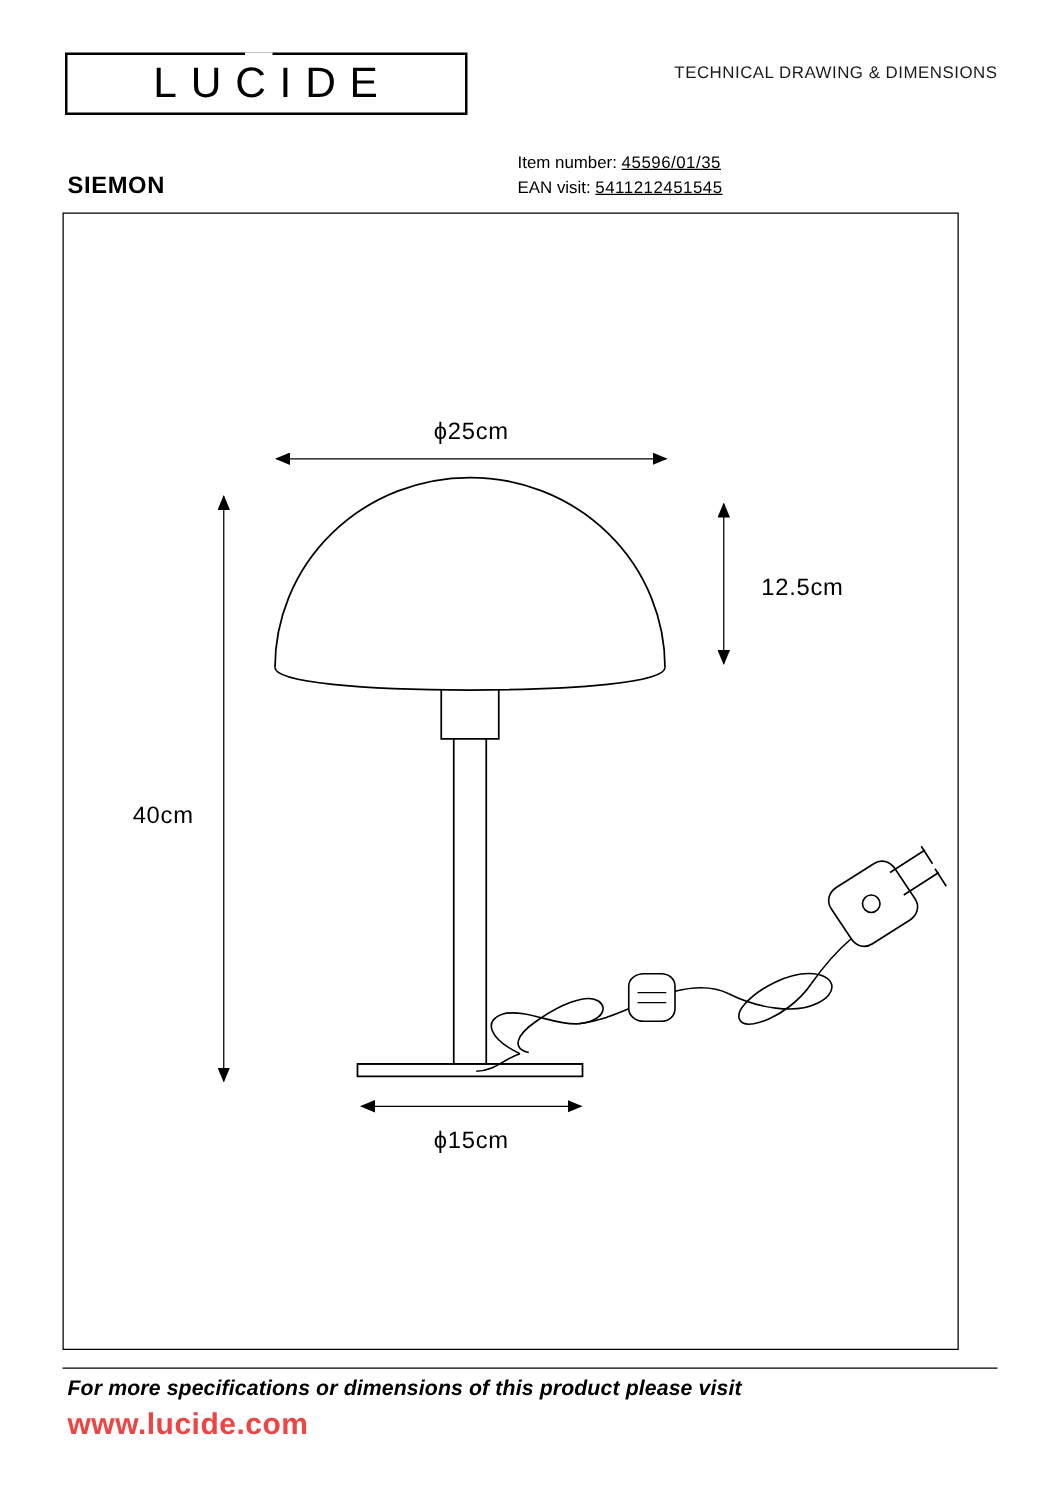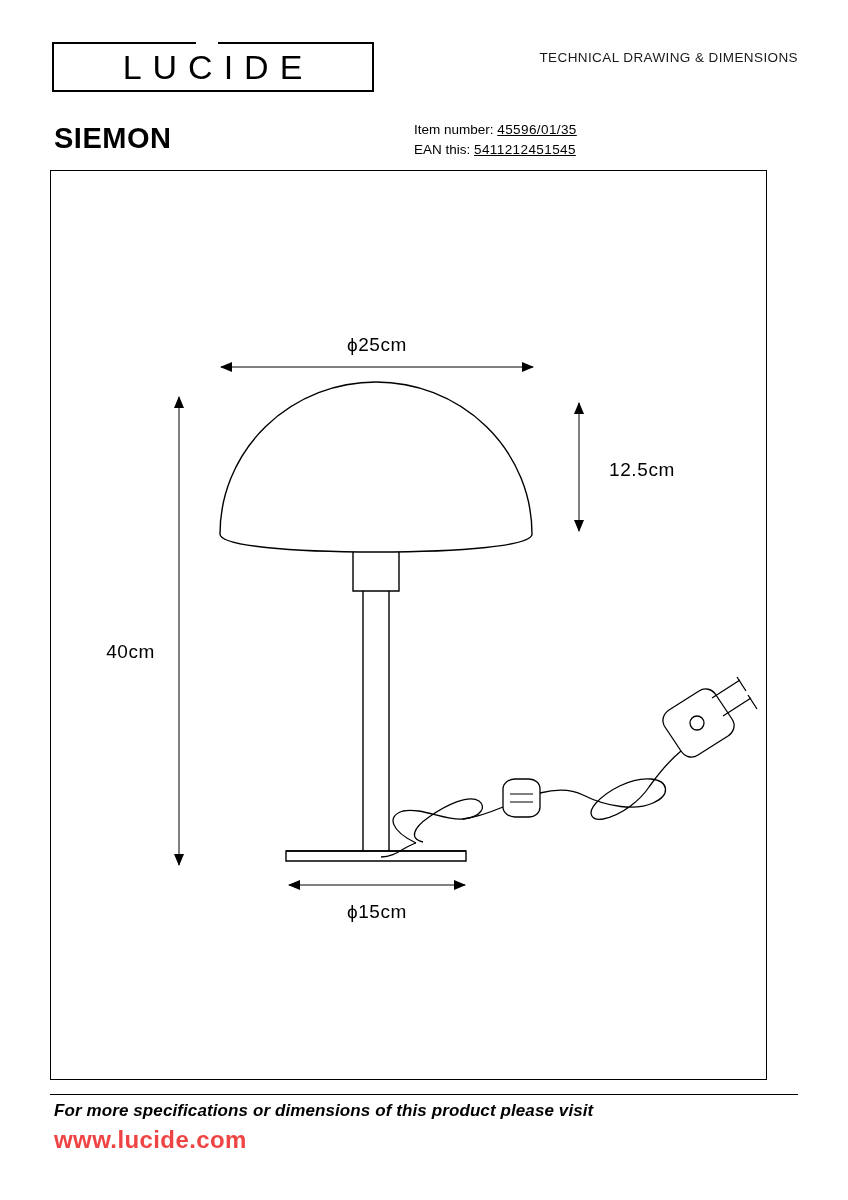--- a/index.html
+++ b/index.html
@@ -64,22 +64,22 @@
     letter-spacing: 0.4px;
     color: #1a1a1a;
     white-space: nowrap;
     text-align: right;
   }
 
   
   .product-name {
     position: absolute;
     left: 54px;
-    top: 122px;
-    font-size: 29px;
+    top: 138px;
+    font-size: 19px;
     font-weight: bold;
     letter-spacing: 0.5px;
     color: #000;
   }
   .meta {
     position: absolute;
     left: 414px;
     top: 120px;
     font-size: 13.5px;
     line-height: 20px;
@@ -150,21 +150,21 @@
 </div>
 
 <div class="product-name">SIEMON</div>
 
 <div class="meta">
   <div>
     <span class="lbl">Item number:</span>
     <span class="val">45596/01/35</span>
   </div>
   <div>
-    <span class="lbl">EAN this:</span>
+    <span class="lbl">EAN visit:</span>
     <span class="val">5411212451545</span>
   </div>
 </div>
 
 <div class="frame">
   <svg class="drawing" viewBox="0 0 748 910" width="748" height="910">
     <defs>
       <marker id="arrH" markerWidth="12" markerHeight="10" refX="11" refY="5" orient="auto" markerUnits="userSpaceOnUse">
         <path d="M0,0 L12,5 L0,10 z" fill="#000"></path>
       </marker>

